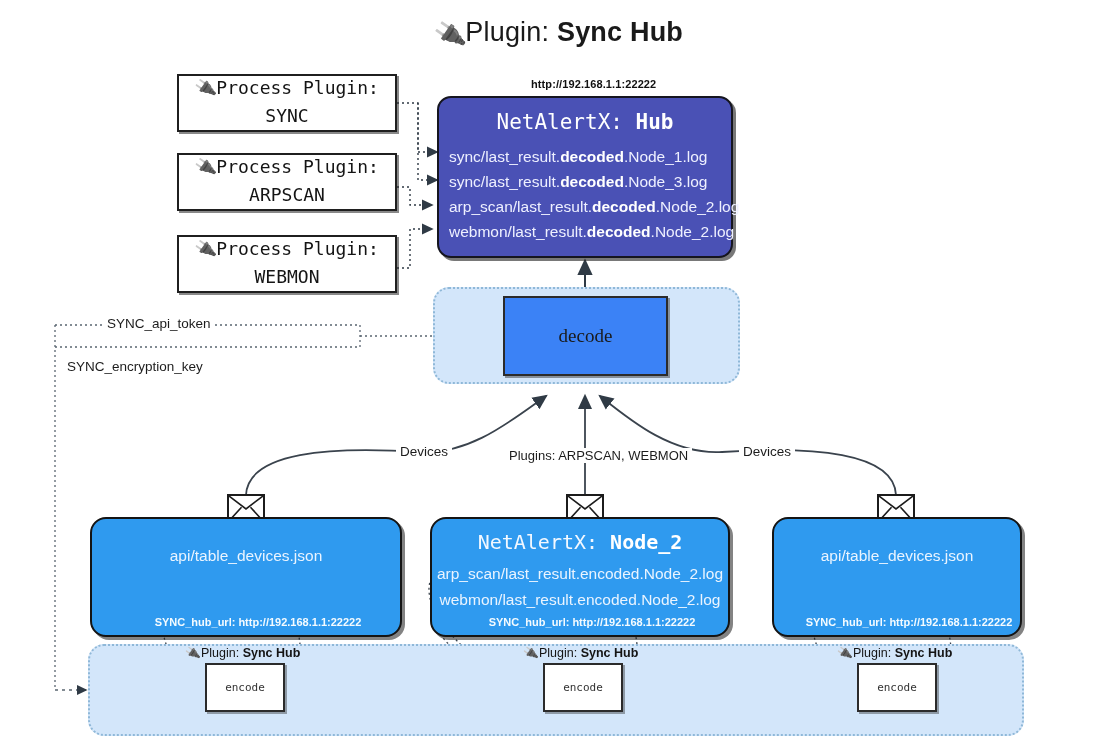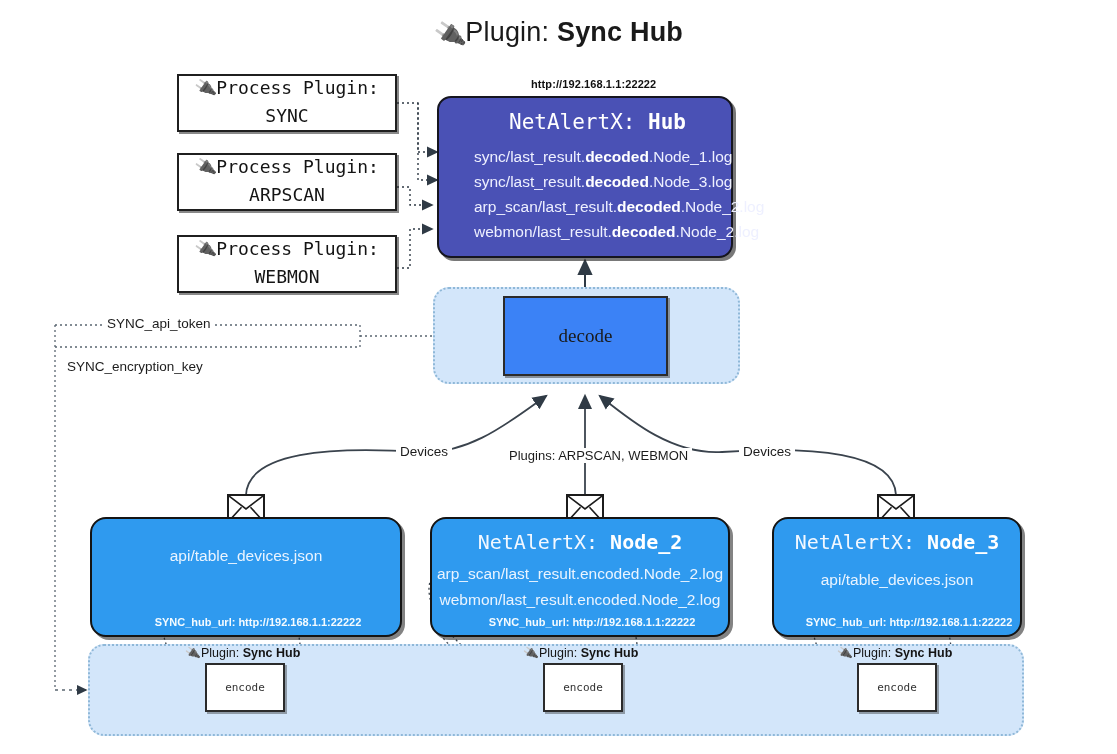--- a/index.html
+++ b/index.html
@@ -37,21 +37,20 @@
   .proc .l1 .plug{font-family:"DejaVu Sans",sans-serif;font-size:17px;display:inline-block;transform:rotate(-10deg);}
   .proc .l2{white-space:nowrap;}
 
   
   .hub{
     position:absolute;box-sizing:border-box;
     background:#4a51b5;border:2px solid #15151f;border-radius:14px;
     box-shadow:3px 3px 0 rgba(30,30,30,.6);
     display:flex;flex-direction:column;align-items:center;
     padding-top:12px;
-    padding-left:25px;
   }
   .hub .hdr{
     font-family:"DejaVu Sans Mono","Liberation Mono",monospace;
     font-size:21px;color:#fff;margin-bottom:10px;white-space:nowrap;
   }
   .hub .hdr b{font-weight:bold;}
   .hub .logline{
     font-size:15.5px;color:#eef0ff;white-space:nowrap;
     line-height:1.62;align-self:flex-start;padding-left:10px;
   }
@@ -261,23 +260,20 @@
       <span>NetAlertX: </span><b>Node_2</b>
     </div>
     <div class="rows" style="margin-top:8px;">
       <div class="ln">arp_scan/last_result.encoded.Node_2.log</div>
       <div class="ln">webmon/last_result.encoded.Node_2.log</div>
     </div>
     <div class="foot">SYNC_hub_url: http://192.168.1.1:22222</div>
   </div>
 
   <div class="node" style="left:772px;top:517px;width:250px;height:120px;">
-    <div class="hdr">
-      <span>NetAlertX: </span><b>Node_3</b>
-    </div>
     <div class="rows">
       <div class="ln">api/table_devices.json</div>
     </div>
     <div class="foot">SYNC_hub_url: http://192.168.1.1:22222</div>
   </div>
 
   <div class="sg-bottom" style="left:88px;top:644px;width:936px;height:92px;"></div>
 
   <div class="sg-label" style="left:186px;top:646px;">
     <span class="plug">🔌</span><span>Plugin: </span><b>Sync Hub</b>

